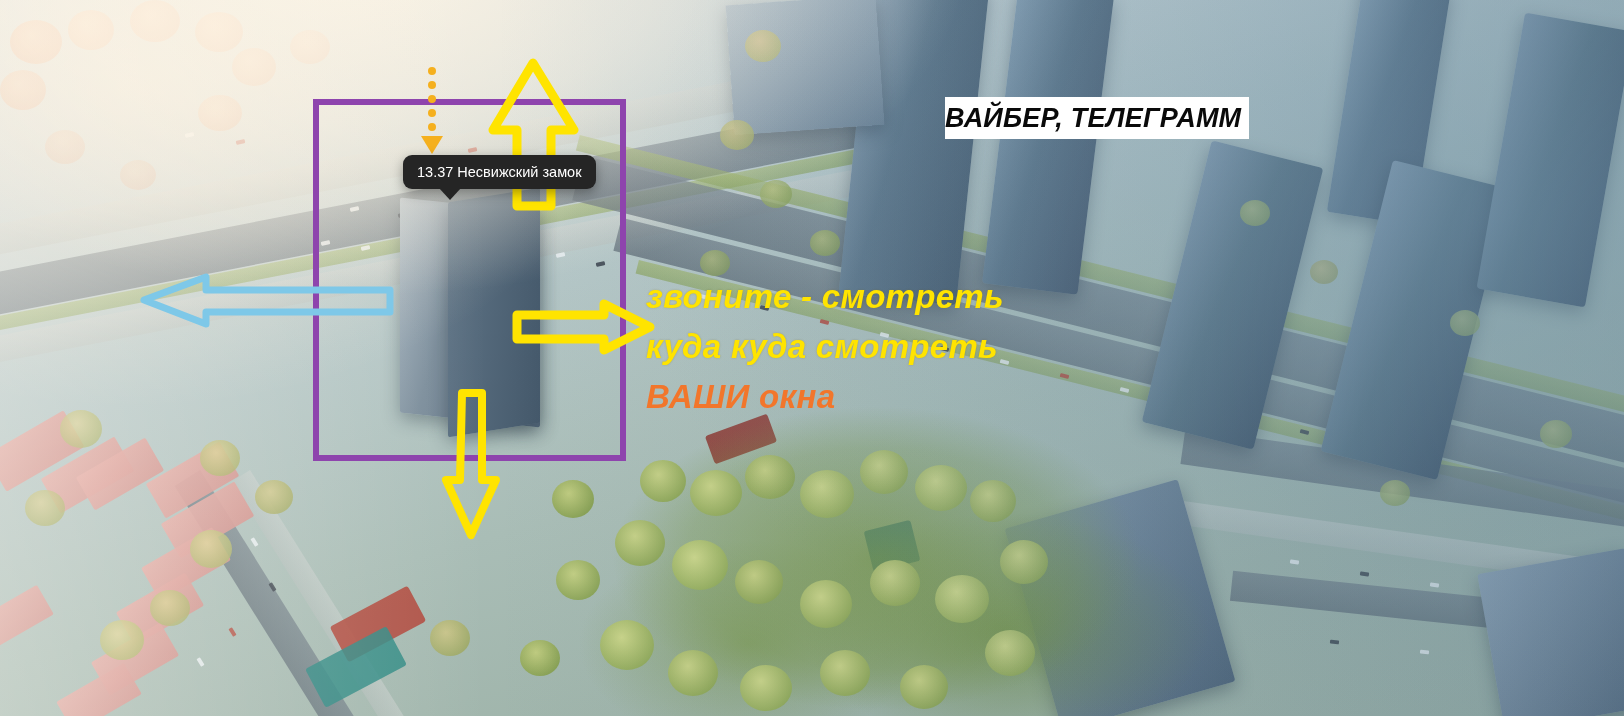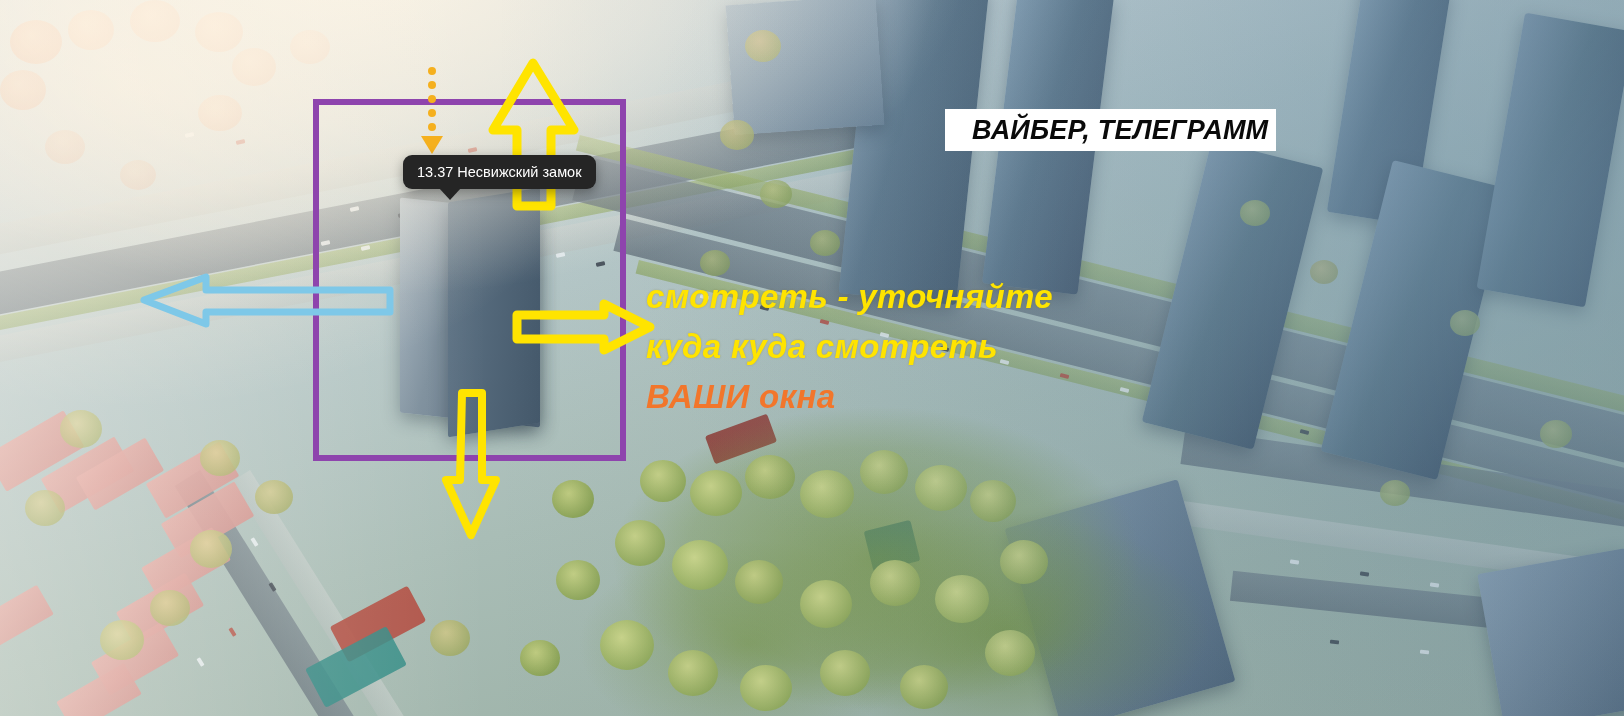--- a/index.html
+++ b/index.html
@@ -116,22 +116,22 @@
     font-size:33px;line-height:50px;
     letter-spacing:.3px;
     font-family:"Liberation Sans", sans-serif;
     white-space:nowrap;
   }
   #pitch .l1,#pitch .l2{color:#ffe400;text-shadow:0 0 2px rgba(120,100,0,.35);}
   #pitch .l3{color:#f2762b;}
 
   
   #messenger-label{
-    position:absolute;left:945px;top:109px;
-    height:38px;padding:2px 8px 2px 27px;
+    position:absolute;left:945px;top:97px;
+    height:38px;padding:2px 8px 2px 0;
     background:#ffffff;
     display:flex;align-items:center;
     color:#0a0a0a;font-weight:bold;font-style:italic;
     font-size:27px;letter-spacing:.2px;
     font-family:"Liberation Sans", sans-serif;
     white-space:nowrap;
   }
   #agent-name{
     position:absolute;left:1251px;top:103px;
     color:#f2762b;font-weight:bold;font-style:italic;
@@ -344,19 +344,19 @@
       <span>13.37 Несвижский замок</span>
       <span class="tail"></span>
     </div>
 
     <div id="messenger-label">
       <span>ВАЙБЕР, ТЕЛЕГРАММ</span>
     </div>
 
 
     <div id="pitch">
-      <div class="l1">смотреть - уточняйте</div>
+      <div class="l1">звоните - смотреть</div>
       <div class="l2">куда куда смотреть</div>
       <div class="l3">ВАШИ окна</div>
     </div>
 
   </div>
 </div>
 
 </body></html>

